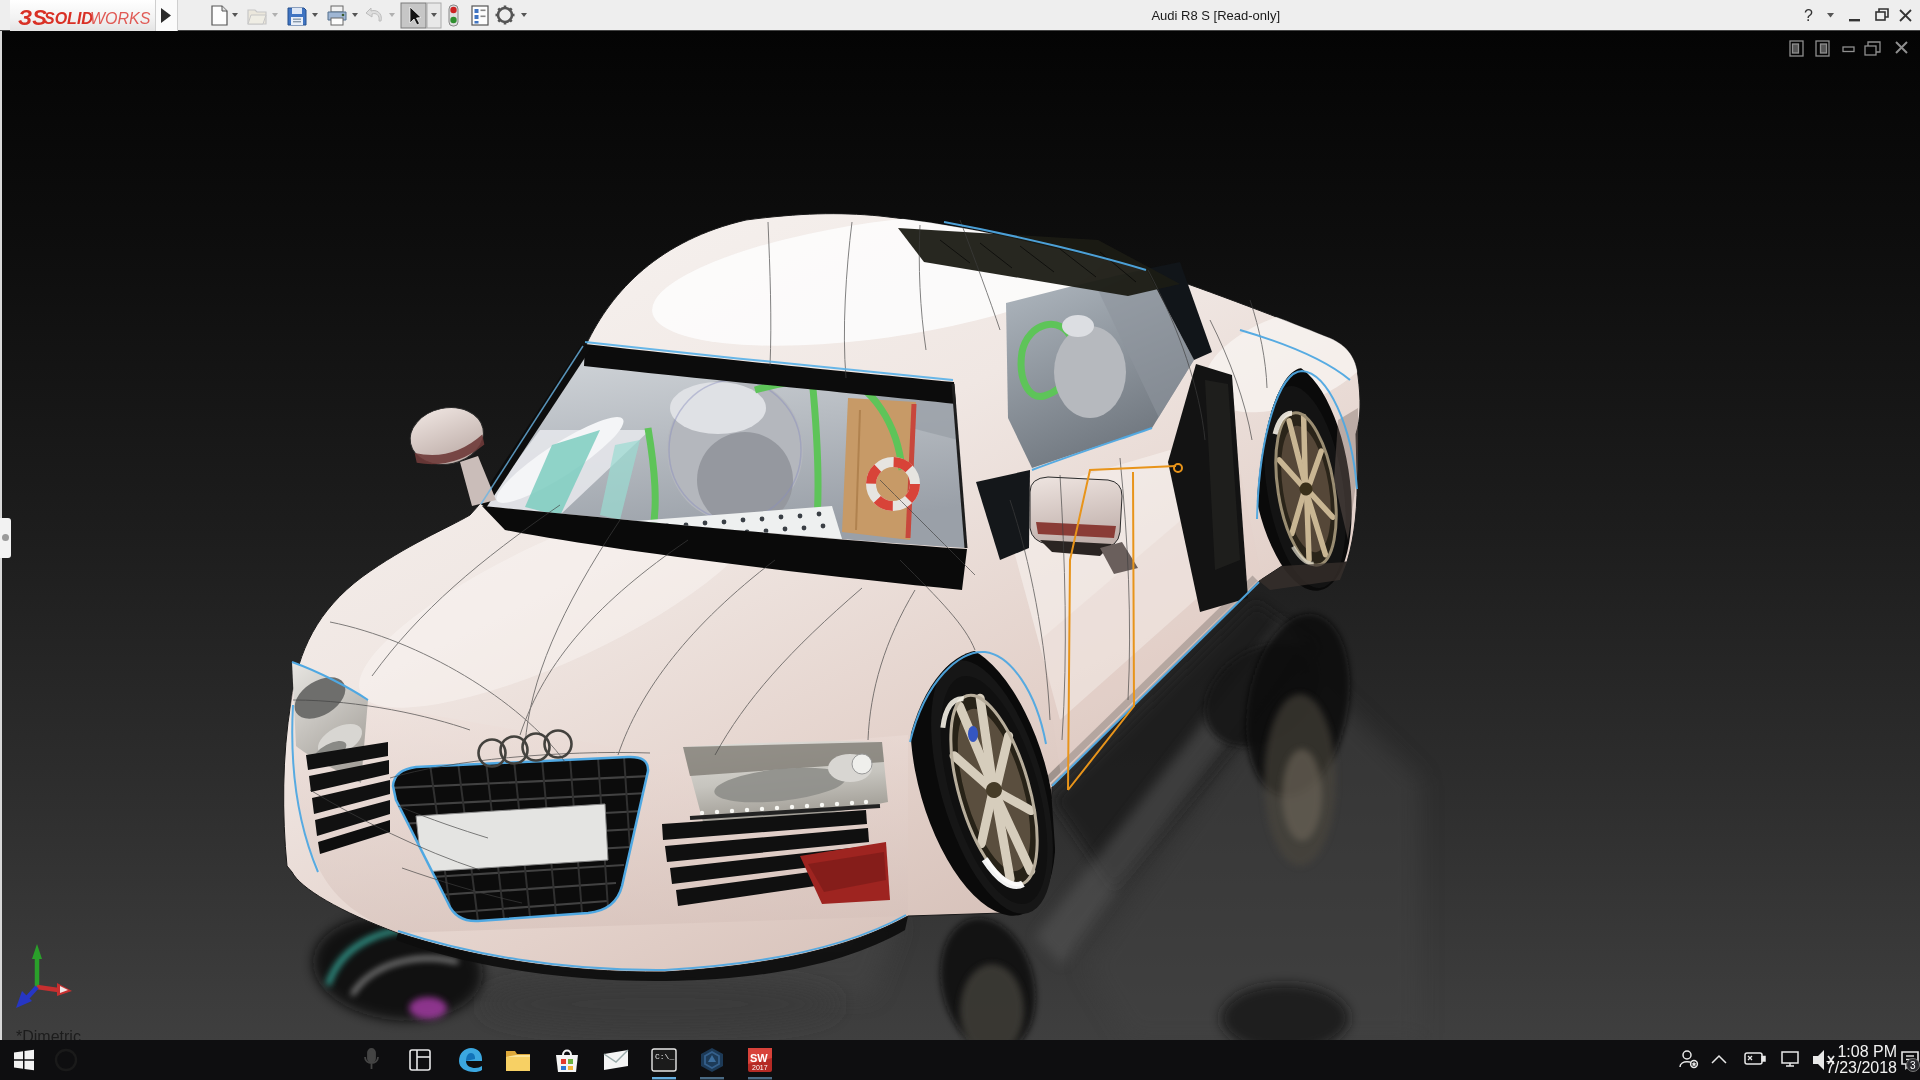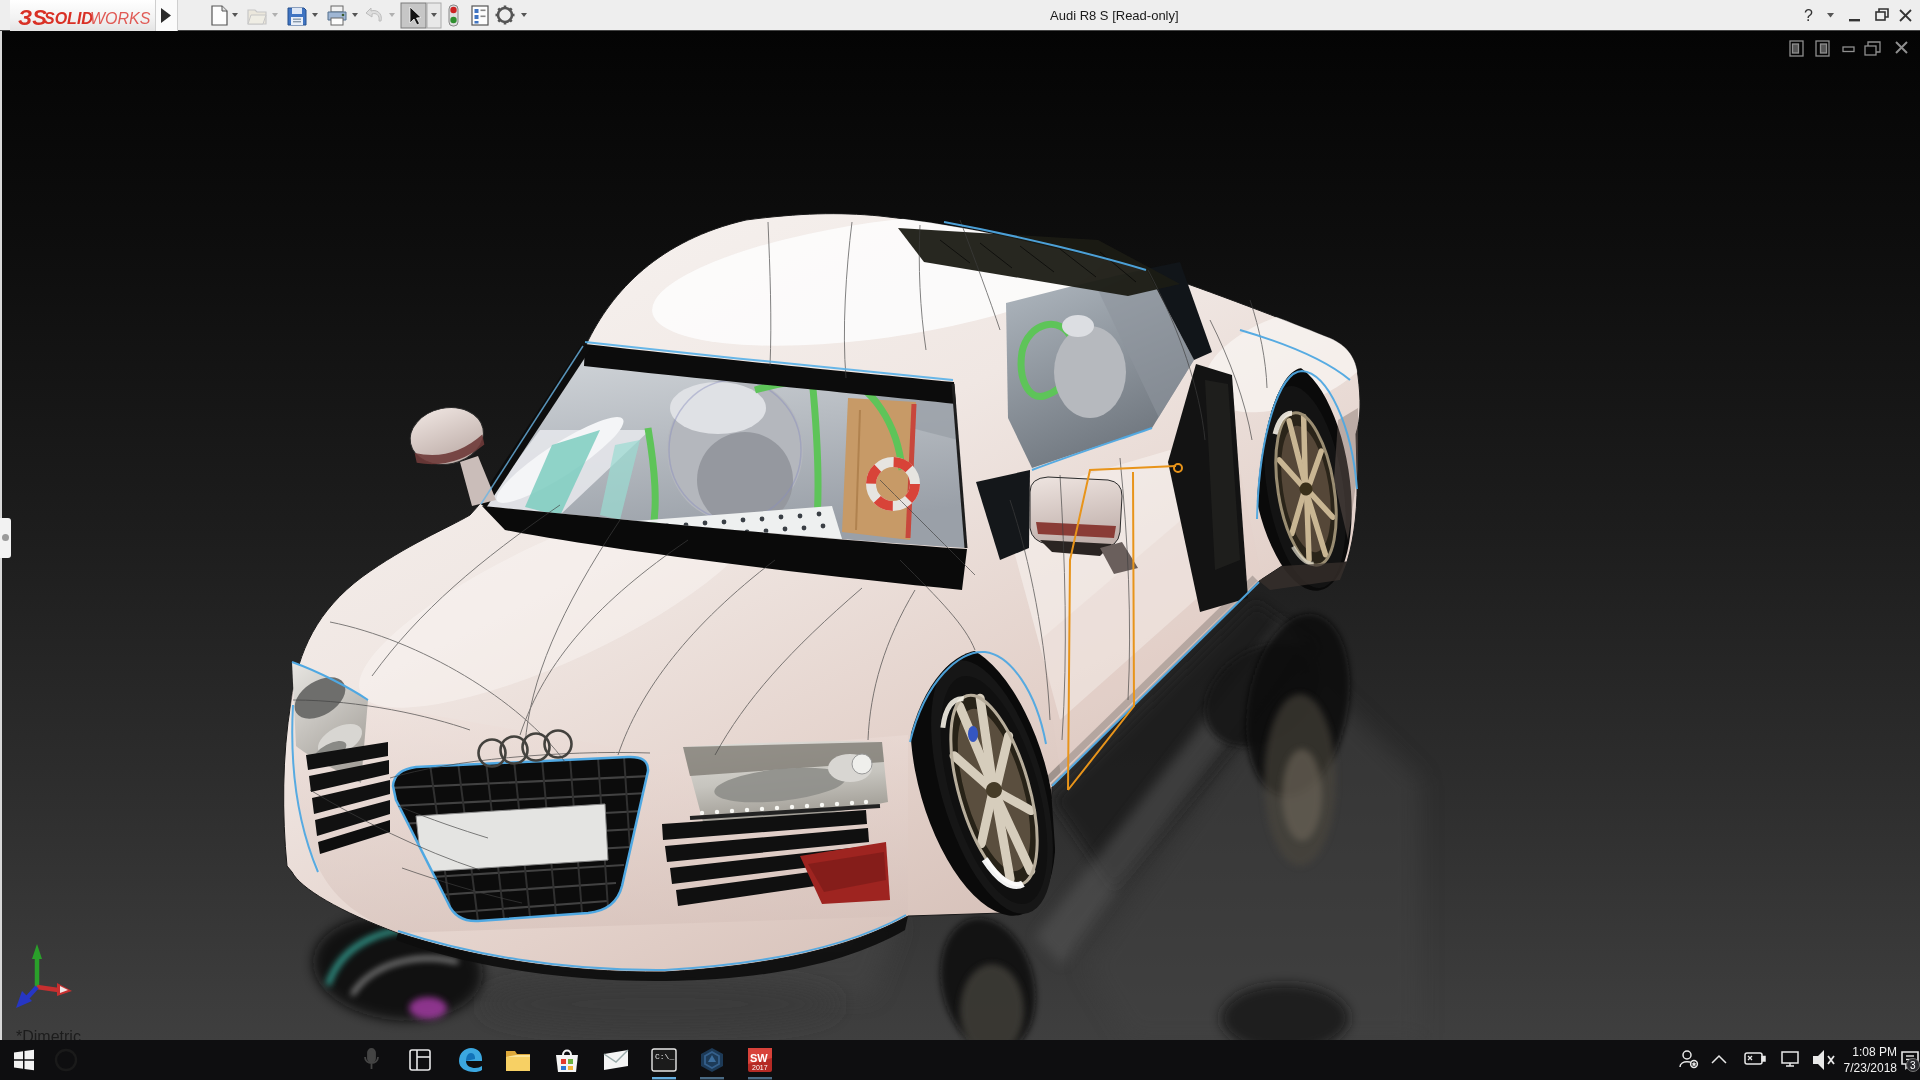--- a/index.html
+++ b/index.html
@@ -3,25 +3,25 @@
 <style>
 html,body{margin:0;padding:0;width:1920px;height:1080px;overflow:hidden;background:#000;font-family:"Liberation Sans",sans-serif;-webkit-font-smoothing:antialiased;}
 #stage{position:absolute;top:0;left:0;width:1920px;height:1080px;}
 #viewport{position:absolute;top:31px;left:0;width:1920px;height:1009px;background:linear-gradient(180deg,#040404 0%,#0e0e0e 22%,#1d1d1d 50%,#2e2e2e 76%,#3f3f3f 100%);}
 #leftline{position:absolute;top:31px;left:0;width:2px;height:1009px;background:#d8d8d8;}
 #lefttab{position:absolute;top:518px;left:0;width:11px;height:40px;background:#f2f2f2;border-radius:0 3px 3px 0;}
 #lefttab .dot{position:absolute;top:16px;left:2px;width:7px;height:7px;border-radius:50%;background:#9a9a9a;}
 #toolbar{position:absolute;top:0;left:0;width:1920px;height:31px;background:#eeeeee;border-bottom:1px solid #444;box-sizing:border-box;}
 #logo{position:absolute;top:0;left:10px;width:145px;height:31px;background:linear-gradient(180deg,#ffffff,#f2f2f2 60%,#e4e4e4);border-right:1px solid #cfcfcf;}
 #flyout{position:absolute;top:0;left:156px;width:21px;height:31px;background:#fbfbfb;border-right:1px solid #cfcfcf;}
-#title{position:absolute;top:0;left:1050px;width:230px;height:44px;line-height:31px;font-size:13px;color:#1a1a1a;text-align:left;}
+#title{position:absolute;top:0;left:1050px;width:230px;height:44px;line-height:31px;font-size:13px;color:#1a1a1a;text-align:right;}
 #taskbar{position:absolute;top:1040px;left:0;width:1920px;height:40px;background:#0e0e10;}
 #search{position:absolute;top:1041px;left:48px;width:344px;height:39px;background:#f4f4f4;border:1px solid #b8b8b8;box-sizing:border-box;}
 #search .txt{position:absolute;top:0;left:41px;height:37px;line-height:37px;font-size:15px;color:#4d4d4d;}
-#clock{position:absolute;top:1044px;left:1802px;width:95px;height:32px;color:#f2f2f2;font-size:12px;text-align:right;line-height:16px;}
+#clock{position:absolute;top:1044px;left:1802px;width:95px;height:32px;color:#f2f2f2;font-size:16px;text-align:right;line-height:16px;}
 svg{position:absolute;top:0;left:0;}
 </style></head>
 <body>
 <div id="stage">
   <div id="viewport"></div>
   <div id="leftline"></div>
   <div id="lefttab">
       <div class="dot"></div>
     </div>
   <svg id="car" width="1920" height="1080" viewBox="0 0 1920 1080">

